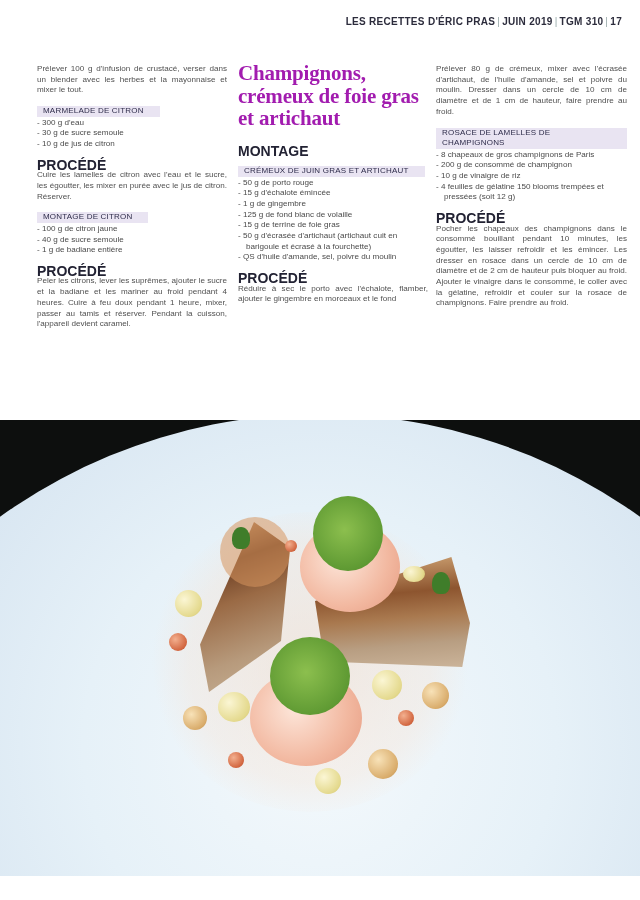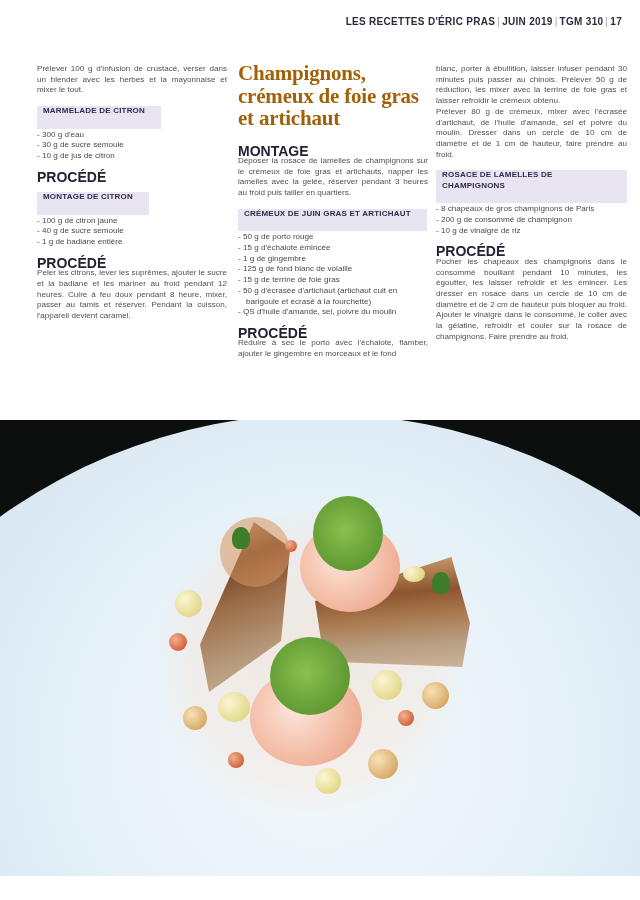--- a/index.html
+++ b/index.html
@@ -13,31 +13,31 @@
   }
   .running-head .sep { color: #9aa; font-weight: normal; padding: 0 2px; }
 
   .col { position: absolute; top: 64px; font-family: "Liberation Sans", sans-serif; font-size: 8.1px; line-height: 10.7px; color: #505050; }
   .col-1 { left: 37px; width: 190px; }
   .col-2 { left: 238px; width: 190px; }
   .col-3 { left: 436px; width: 191px; }
 
   .para { text-align: justify; }
   .head-bar {
-    display: inline-block; background: #e9e4f2; color: #2e2c4a; font-weight: bold;
-    font-size: 8px; letter-spacing: 0.2px; padding: 0 16px 12px 6px; margin-top: 10px; margin-bottom: 1px;
+    display: inline-block; background: #e9e4f2; color: #2e2c4a; font-weight: normal;
+    font-size: 8px; letter-spacing: 0.2px; padding: 0 16px 0 6px; margin-top: 10px; margin-bottom: 1px;
     line-height: 10.5px;
   }
   .sub-head { color: #222233; font-weight: bold; font-size: 14px; margin-top: 10px; line-height: 10.5px; }
   ul.ingredients { list-style: none; }
   ul.ingredients li { padding-left: 8px; text-indent: -8px; color: #4a4a4a; }
 
   .title {
     font-family: "Liberation Serif", "DejaVu Serif", serif; font-size: 21px; line-height: 22.5px;
-    color: #a16207; margin-top: -2px; margin-bottom: 16px; letter-spacing: -0.2px;
+    color: #a21caf; margin-top: -2px; margin-bottom: 16px; letter-spacing: -0.2px;
   }
 
   .photo {
     position: absolute; left: 0; top: 420px; width: 640px; height: 456px;
     background: #0d0f0e; overflow: hidden;
   }
   .plate {
     position: absolute; left: -230px; top: -6px; width: 1100px; height: 1100px; border-radius: 50%;
     background: radial-gradient(circle at 50% 30%, #f4f9fc 0%, #e6f1f8 25%, #d7e5f1 45%, #c9dbec 60%);
   }
@@ -65,60 +65,60 @@
 <div class="col col-1">
   <p class="para">Prélever 100 g d'infusion de crustacé, verser dans un blender avec les herbes et la mayonnaise et mixer le tout.</p>
 
   <div class="head-bar">MARMELADE DE CITRON</div>
   <ul class="ingredients">
     <li>- 300 g d'eau</li>
     <li>- 30 g de sucre semoule</li>
     <li>- 10 g de jus de citron</li>
   </ul>
   <div class="sub-head">PROCÉDÉ</div>
+  <p class="para">Cuire les lamelles de citron avec l'eau et le sucre, les égoutter, les mixer en purée avec le jus de citron. Réserver.</p>
 
   <div class="head-bar">MONTAGE DE CITRON</div>
   <ul class="ingredients">
     <li>- 100 g de citron jaune</li>
     <li>- 40 g de sucre semoule</li>
     <li>- 1 g de badiane entière</li>
   </ul>
   <div class="sub-head">PROCÉDÉ</div>
-  <p class="para">Peler les citrons, lever les suprêmes, ajouter le sucre et la badiane et les mariner au froid pendant 12 heures. Cuire à feu doux pendant 8 heure, mixer, passer au tamis et réserver. Pendant la cuisson, l'appareil devient caramel.</p>
+  <p class="para">Peler les citrons, lever les suprêmes, ajouter le sucre et la badiane et les mariner au froid pendant 4 heures. Cuire à feu doux pendant 1 heure, mixer, passer au tamis et réserver. Pendant la cuisson, l'appareil devient caramel.</p>
 </div>
 
 <div class="col col-2">
   <h1 class="title">Champignons, crémeux de foie gras et artichaut</h1>
 
   <div class="sub-head" style="margin-top:0">MONTAGE</div>
-  <p class="para">Déposer la rosace de lamelles de champignons sur le crémeux de foie gras et artichauts, napper les lamelles avec la gelée, réserver pendant 3 heures au froid puis tailler en quartiers.</p>
 
   <div class="head-bar">CRÉMEUX DE JUIN GRAS ET ARTICHAUT</div>
   <ul class="ingredients">
     <li>- 50 g de porto rouge</li>
     <li>- 15 g d'échalote émincée</li>
     <li>- 1 g de gingembre</li>
     <li>- 125 g de fond blanc de volaille</li>
     <li>- 15 g de terrine de foie gras</li>
     <li>- 50 g d'écrasée d'artichaut (artichaut cuit en barigoule et écrasé à la fourchette)</li>
     <li>- QS d'huile d'amande, sel, poivre du moulin</li>
   </ul>
   <div class="sub-head">PROCÉDÉ</div>
   <p class="para">Réduire à sec le porto avec l'échalote, flamber, ajouter le gingembre en morceaux et le fond</p>
 </div>
 
 <div class="col col-3">
-  <p class="para">blanc, porter à ébullition, laisser infuser pendant 30 minutes puis passer au chinois. Prélever 50 g de réduction, les mixer avec la terrine de foie gras et laisser refroidir le crémeux obtenu.</p>
   <p class="para">Prélever 80 g de crémeux, mixer avec l'écrasée d'artichaut, de l'huile d'amande, sel et poivre du moulin. Dresser dans un cercle de 10 cm de diamètre et de 1 cm de hauteur, faire prendre au froid.</p>
 
   <div class="head-bar">ROSACE DE LAMELLES DE CHAMPIGNONS</div>
   <ul class="ingredients">
     <li>- 8 chapeaux de gros champignons de Paris</li>
     <li>- 200 g de consommé de champignon</li>
     <li>- 10 g de vinaigre de riz</li>
+    <li>- 4 feuilles de gélatine 150 blooms trempées et pressées (soit 12 g)</li>
   </ul>
   <div class="sub-head">PROCÉDÉ</div>
   <p class="para">Pocher les chapeaux des champignons dans le consommé bouillant pendant 10 minutes, les égoutter, les laisser refroidir et les émincer. Les dresser en rosace dans un cercle de 10 cm de diamètre et de 2 cm de hauteur puis bloquer au froid. Ajouter le vinaigre dans le consommé, le coller avec la gélatine, refroidir et couler sur la rosace de champignons. Faire prendre au froid.</p>
 </div>
 
 <div class="photo">
   <div class="plate"></div>
   <div class="dish">
     <div class="sand" style="left:0;top:30px;width:320px;height:300px;"></div>
 

